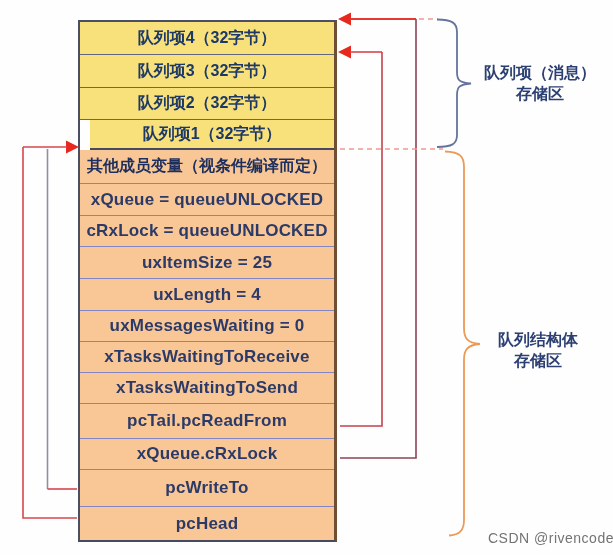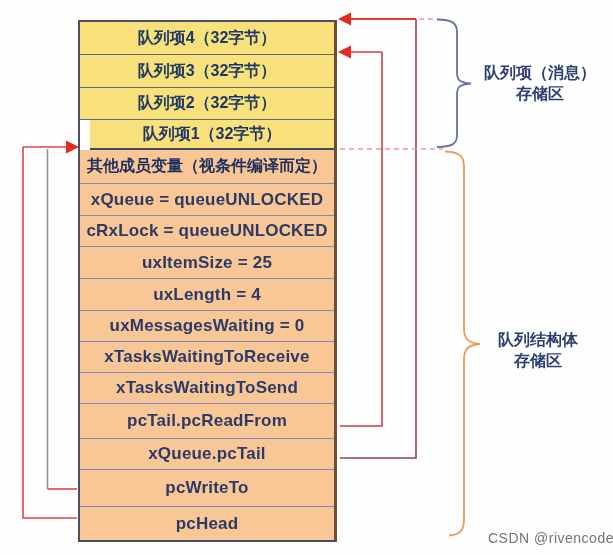--- a/index.html
+++ b/index.html
@@ -71,21 +71,21 @@
     <div class="row orange" style="height:31px">
       <span class="rt">xTasksWaitingToReceive</span>
     </div>
     <div class="row orange" style="height:31px">
       <span class="rt">xTasksWaitingToSend</span>
     </div>
     <div class="row orange" style="height:35px">
       <span class="rt">pcTail.pcReadFrom</span>
     </div>
     <div class="row orange" style="height:31px">
-      <span class="rt">xQueue.pcTail</span>
+      <span class="rt">xQueue.cRxLock</span>
     </div>
     <div class="row orange" style="height:37px">
       <span class="rt">pcWriteTo</span>
     </div>
     <div class="row orange last" style="height:33px">
       <span class="rt">pcHead</span>
     </div>
   </div>
 
   <svg class="overlay" width="613" height="555" viewBox="0 0 613 555" fill="none">

